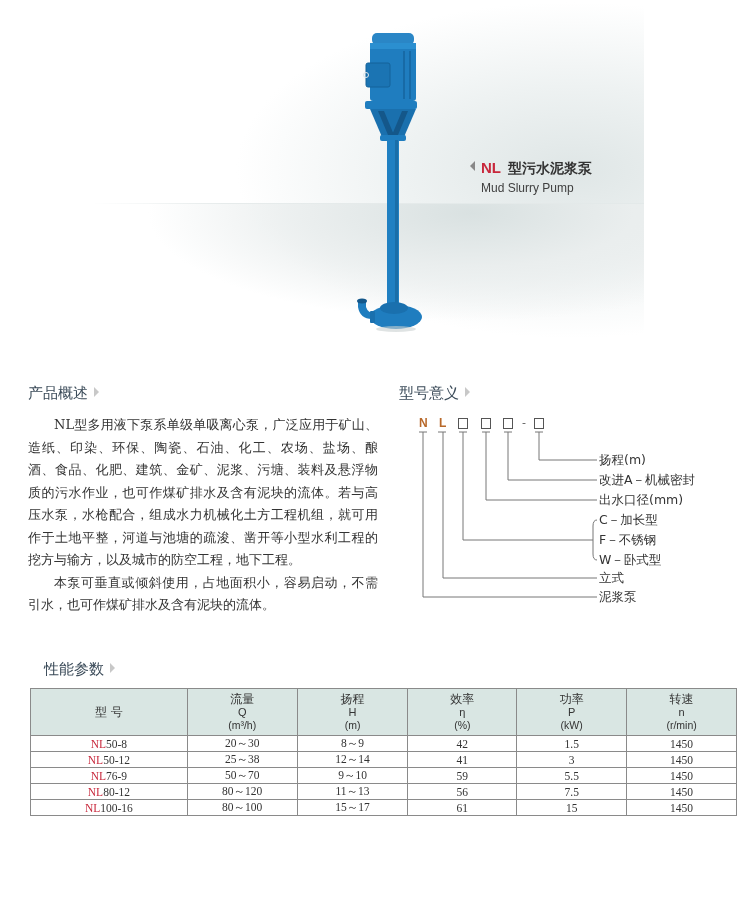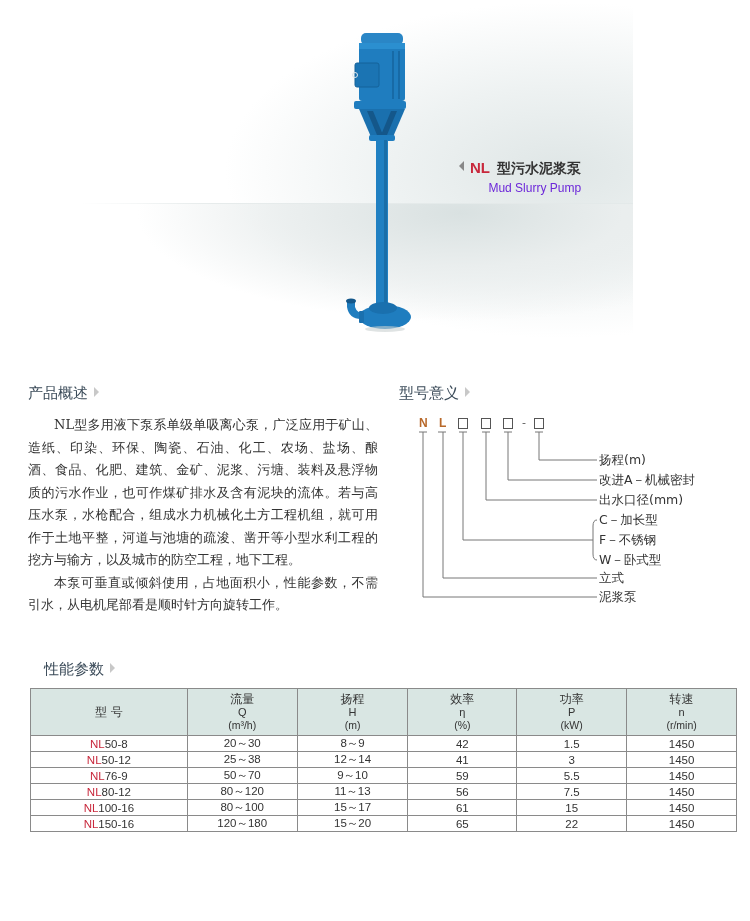--- a/index.html
+++ b/index.html
@@ -1,52 +1,52 @@
 <!DOCTYPE html>
 <html><head>
 <meta charset="utf-8">
 <style>
   * { box-sizing: border-box; margin: 0; padding: 0; }
   html, body { width: 750px; height: 921px; background: #ffffff; overflow: hidden; }
   body { position: relative; font-family: "DejaVu Sans", "Liberation Sans", sans-serif; color: #333; }
 
-  .hero { position: absolute; left: 1px; top: 0; width: 632px; height: 360px; overflow: hidden; }
+  .hero { position: absolute; left: 12px; top: 0; width: 632px; height: 360px; overflow: hidden; }
   .hero-bg { position: absolute; left: 0; top: 0; width: 750px; height: 360px;
     background: radial-gradient(ellipse 420px 210px at 560px 170px, #dfe6e6 0%, #eef2f2 40%, #ffffff 80%); }
   .hero-floor { position: absolute; left: 60px; top: 203px; width: 690px; height: 140px;
     background: radial-gradient(ellipse 360px 120px at 400px 10px, #d9e1e1 0%, #eaeeee 45%, rgba(255,255,255,0) 90%); }
   .hero-floor-line { position: absolute; left: 80px; top: 203px; width: 670px; height: 1px;
     background: linear-gradient(to right, rgba(255,255,255,0), #e6ebeb 20%, #e2e8e8); }
 
   .pump { position: absolute; left: 320px; top: 25px; width: 140px; height: 310px; }
 
   .product-title { position: absolute; left: 458px; top: 158px; }
   .product-title .arrow { display: inline-block; width: 0; height: 0; border-top: 5px solid transparent; border-bottom: 5px solid transparent; border-right: 5px solid #888; margin-right: 6px; vertical-align: 2px; }
   .product-title .nl { font-family: "Liberation Sans", sans-serif; font-weight: bold; color: #c8283c; font-size: 15px; }
   .product-title .cn { font-size: 14px; color: #333; font-weight: bold; margin-left: 2px; }
-  .product-title .en { display: block; font-family: "Liberation Sans", sans-serif; font-size: 12px; color: #6d28d9; margin-left: 11px; margin-top: 3px; text-align: right; }
+  .product-title .en { display: block; font-family: "Liberation Sans", sans-serif; font-size: 12px; color: #404040; margin-left: 11px; margin-top: 3px; }
 
   .sec-title { position: absolute; font-size: 15px; color: #3a4a58; }
   .sec-title .tri { display: inline-block; width: 0; height: 0; border-top: 5px solid transparent; border-bottom: 5px solid transparent; border-left: 5px solid #c8c8c8; margin-left: 6px; vertical-align: 1px; }
 
   .overview { position: absolute; left: 28px; top: 414px; width: 350px; font-family: "DejaVu Serif", "Liberation Serif", serif; font-size: 13px; line-height: 22.5px; color: #333; text-align: justify; }
   .overview p { text-indent: 2em; }
 
   .code-letter { position: absolute; font-family: "Liberation Sans", sans-serif; font-weight: bold; font-size: 12px; color: #b8692a; }
   .code-box { position: absolute; width: 10px; height: 11px; border: 1px solid #555; }
   .code-dash { position: absolute; font-size: 11px; color: #555; }
   .code-label { position: absolute; left: 599px; font-size: 12.5px; color: #333; white-space: nowrap; }
   .diagram svg { position: absolute; left: 0; top: 0; }
 
   table.params { position: absolute; left: 30px; top: 688px; width: 707px; border-collapse: collapse; font-family: "Liberation Sans", sans-serif; font-size: 11.5px; color: #333; }
   table.params th, table.params td { border: 1px solid #8a8a8a; text-align: center; }
   table.params th { background: #d9e6e3; font-weight: normal; height: 47px; font-size: 11px; line-height: 13px; }
   table.params th .h-cn { font-size: 12px; font-family: "DejaVu Sans", sans-serif; }
   table.params th .h-unit { font-size: 10.5px; }
-  table.params td { height: 14px; }
+  table.params td { height: 14px; font-family: Liberation Serif, serif; }
   .model-prefix { color: #c8283c; }
 </style>
 </head>
 <body>
 
 <div class="hero">
   <div class="hero-bg"></div>
   <div class="hero-floor"></div>
   <div class="hero-floor-line"></div>
 
@@ -87,21 +87,21 @@
     <span class="cn">型污水泥浆泵</span>
     <span class="en">Mud Slurry Pump</span>
   </div>
 </div>
 
 <div class="sec-title" style="left:28px; top:384px;">
   <span>产品概述</span><span class="tri"></span>
 </div>
 <div class="overview">
   <p>NL型多用液下泵系单级单吸离心泵，广泛应用于矿山、造纸、印染、环保、陶瓷、石油、化工、农场、盐场、酿酒、食品、化肥、建筑、金矿、泥浆、污塘、装料及悬浮物质的污水作业，也可作煤矿排水及含有泥块的流体。若与高压水泵，水枪配合，组成水力机械化土方工程机组，就可用作于土地平整，河道与池塘的疏浚、凿开等小型水利工程的挖方与输方，以及城市的防空工程，地下工程。</p>
-  <p>本泵可垂直或倾斜使用，占地面积小，性能参数，不需引水，从电机尾部看是顺时针方向旋转工作。</p>
+  <p>本泵可垂直或倾斜使用，占地面积小，容易启动，不需引水，也可作煤矿排水及含有泥块的流体。</p>
 </div>
 
 <div class="sec-title" style="left:399px; top:384px;">
   <span>型号意义</span><span class="tri"></span>
 </div>
 
 <div class="diagram">
   <span class="code-letter" style="left:419px; top:416px;">N</span>
   <span class="code-letter" style="left:439px; top:416px;">L</span>
   <span class="code-box" style="left:458px; top:418px;"></span>
@@ -222,22 +222,14 @@
       <td>1450</td>
     </tr>
     <tr>
       <td><span class="model-prefix">NL</span><span>100-16</span></td>
       <td>80～100</td>
       <td>15～17</td>
       <td>61</td>
       <td>15</td>
       <td>1450</td>
     </tr>
-    <tr>
-      <td><span class="model-prefix">NL</span><span>150-16</span></td>
-      <td>120～180</td>
-      <td>15～20</td>
-      <td>65</td>
-      <td>22</td>
-      <td>1450</td>
-    </tr>
   </tbody>
 </table>
 
 </body></html>

